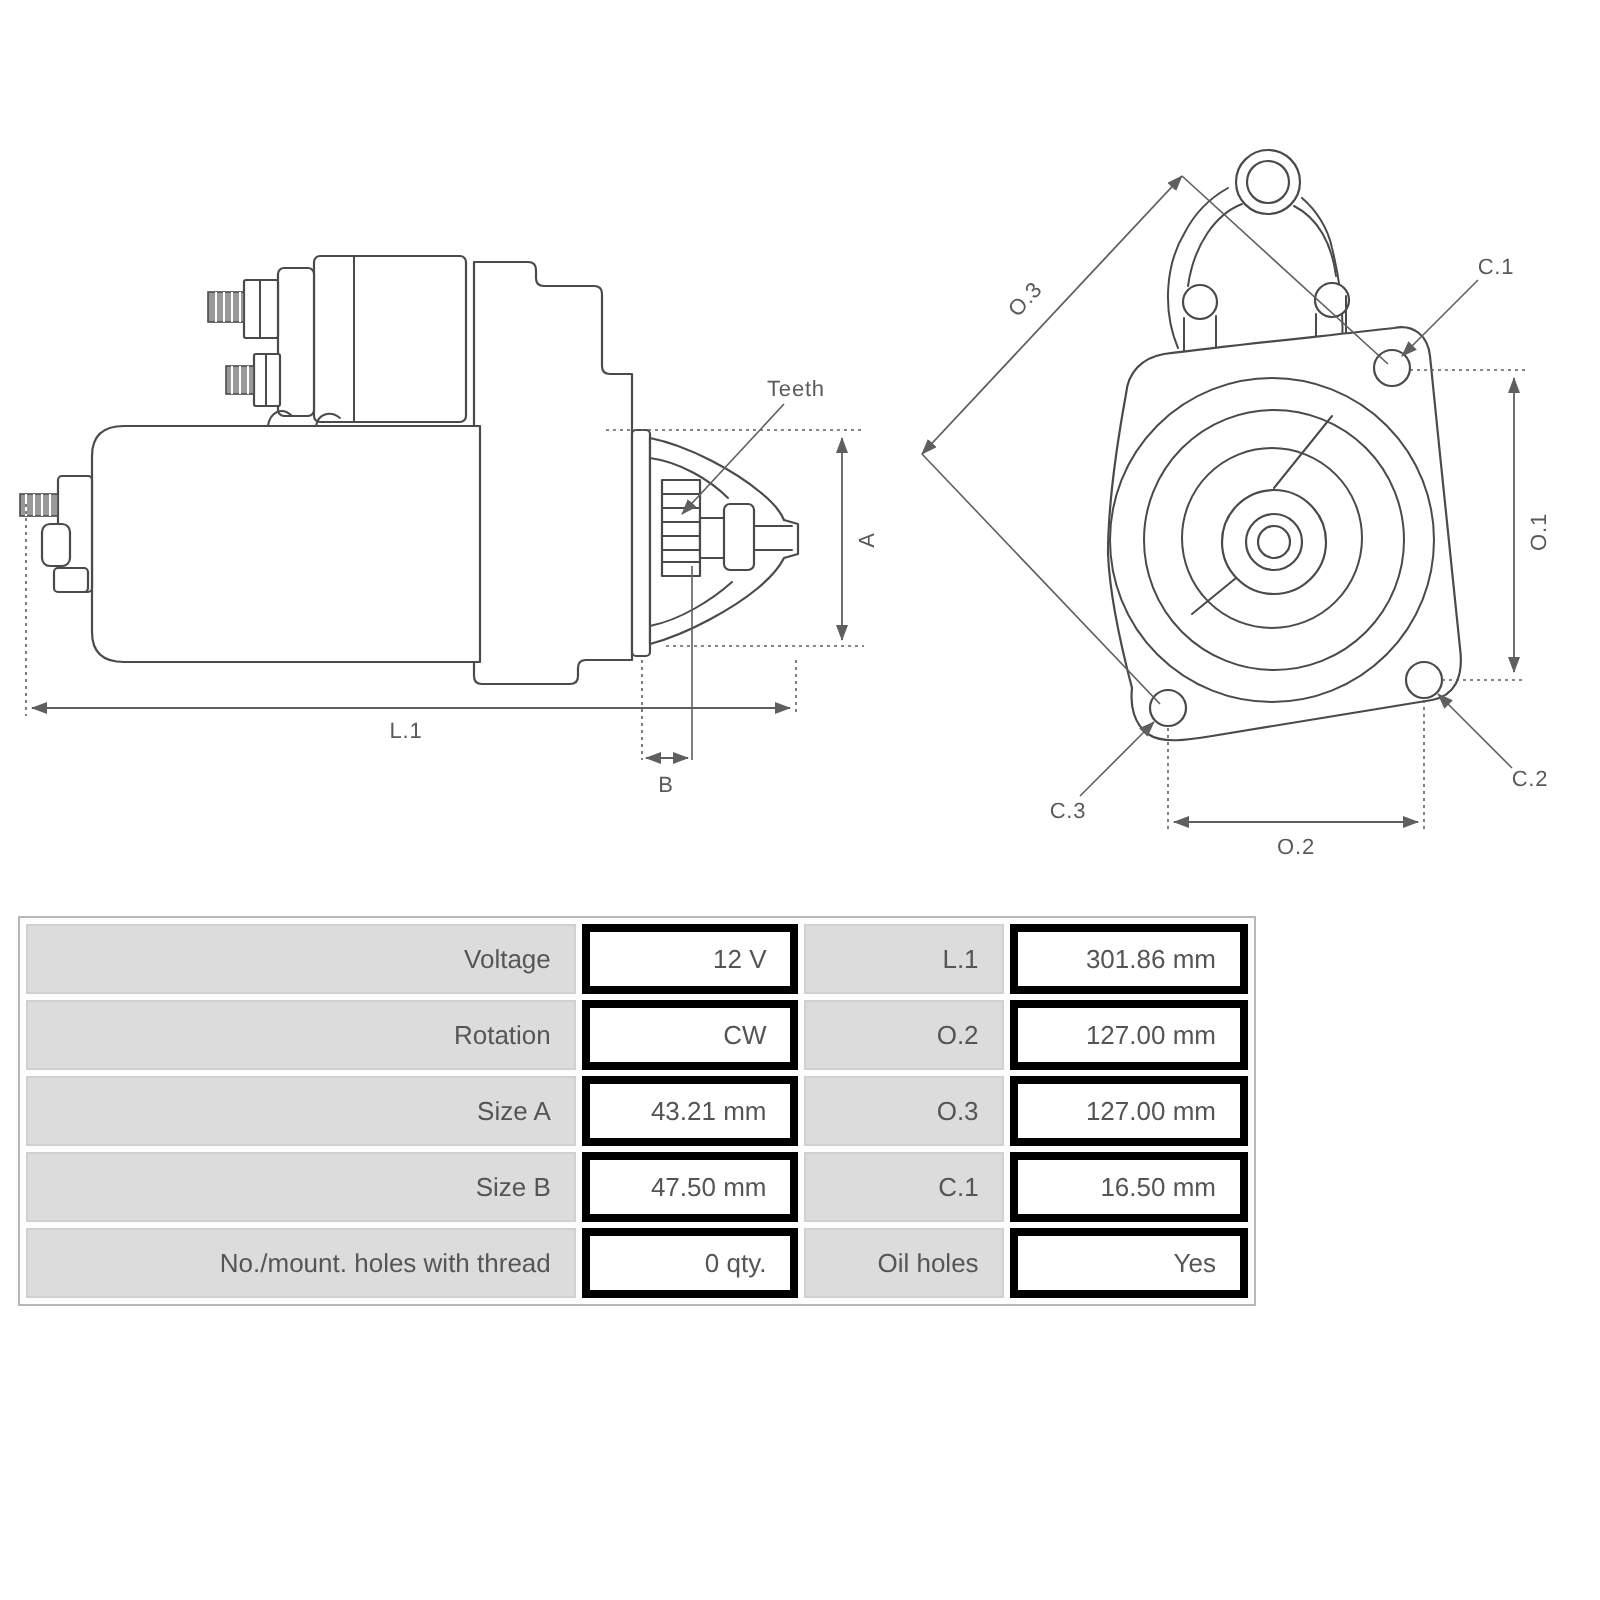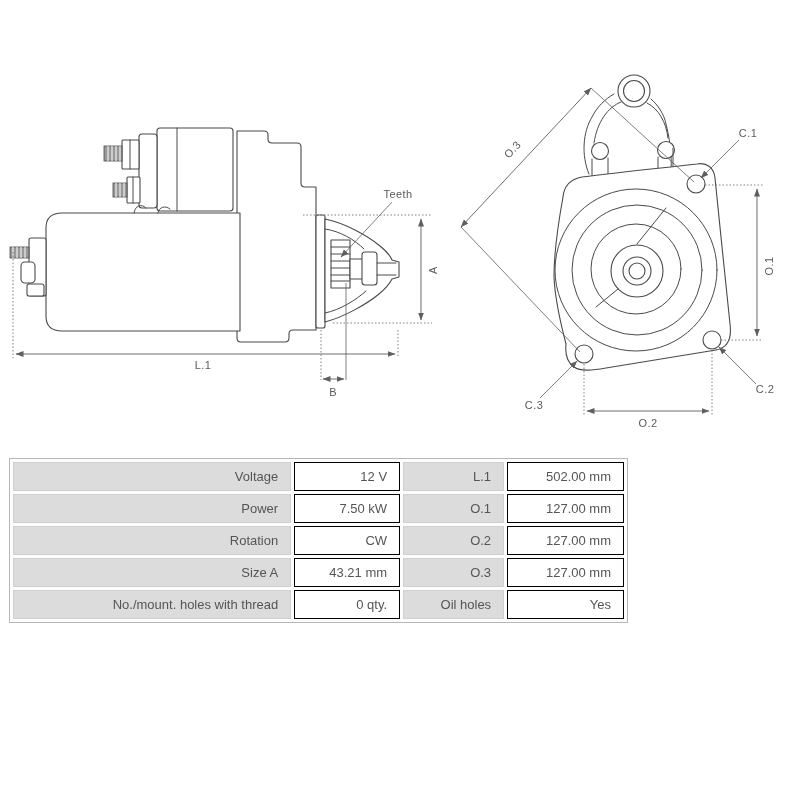--- a/index.html
+++ b/index.html
@@ -16,21 +16,21 @@
   .ext{stroke:#5f5f5f;stroke-width:.8;fill:none;}
   .dotted{stroke:#5f5f5f;stroke-width:.8;fill:none;stroke-dasharray:1.5 2;}
   .thread{fill:#999999;stroke:#4a4a4a;stroke-width:.8;}
   .hatch{stroke:#ffffff;stroke-width:1;}
   .spec-table-wrap{position:absolute;top:458px;left:9px;width:619px;}
   table.spec{border-collapse:separate;border-spacing:3px;width:100%;
     background:#fdfdfd;border:1px solid #b7b7b7;}
   table.spec td{height:27px;font-size:13px;color:#555555;text-align:right;
     padding:0 12px 0 4px;white-space:nowrap;}
   td.lbl{background:#dcdcdc;border:1px solid #d0d0d0;}
-  td.val{background:#ffffff;border:1px solid #000000;}
+  td.val{background:#ffffff;border:4px solid #000000;}
 </style>
 </head>
 <body>
 
 <svg class="diagram" width="800" height="450" viewBox="0 0 800 450" xmlns="http://www.w3.org/2000/svg">
   <defs>
     <marker id="mA" orient="auto-start-reverse" markerWidth="9" markerHeight="7" refX="7.5" refY="3" markerUnits="userSpaceOnUse">
       <path d="M0,0 L8,3 L0,6 Z" fill="#5f5f5f"></path>
     </marker>
   </defs>
@@ -189,41 +189,41 @@
         <col style="width:357px">
         <col style="width:131px">
         <col style="width:128px">
         <col style="width:145px">
       </colgroup>
     <tbody>
       <tr>
         <td class="lbl">Voltage</td>
         <td class="val">12 V</td>
         <td class="lbl">L.1</td>
-        <td class="val">502.00 mm</td>
-      </tr>
-      <tr>
-        <td class="lbl">Power</td>
-        <td class="val">7.50 kW</td>
-        <td class="lbl">O.1</td>
-        <td class="val">127.00 mm</td>
+        <td class="val">301.86 mm</td>
       </tr>
       <tr>
         <td class="lbl">Rotation</td>
         <td class="val">CW</td>
         <td class="lbl">O.2</td>
         <td class="val">127.00 mm</td>
       </tr>
       <tr>
         <td class="lbl">Size A</td>
         <td class="val">43.21 mm</td>
         <td class="lbl">O.3</td>
         <td class="val">127.00 mm</td>
       </tr>
       <tr>
+        <td class="lbl">Size B</td>
+        <td class="val">47.50 mm</td>
+        <td class="lbl">C.1</td>
+        <td class="val">16.50 mm</td>
+      </tr>
+      <tr>
         <td class="lbl">No./mount. holes with thread</td>
         <td class="val">0 qty.</td>
         <td class="lbl">Oil holes</td>
         <td class="val">Yes</td>
       </tr>
     </tbody>
   </table>
 </div>
 
 </body></html>

